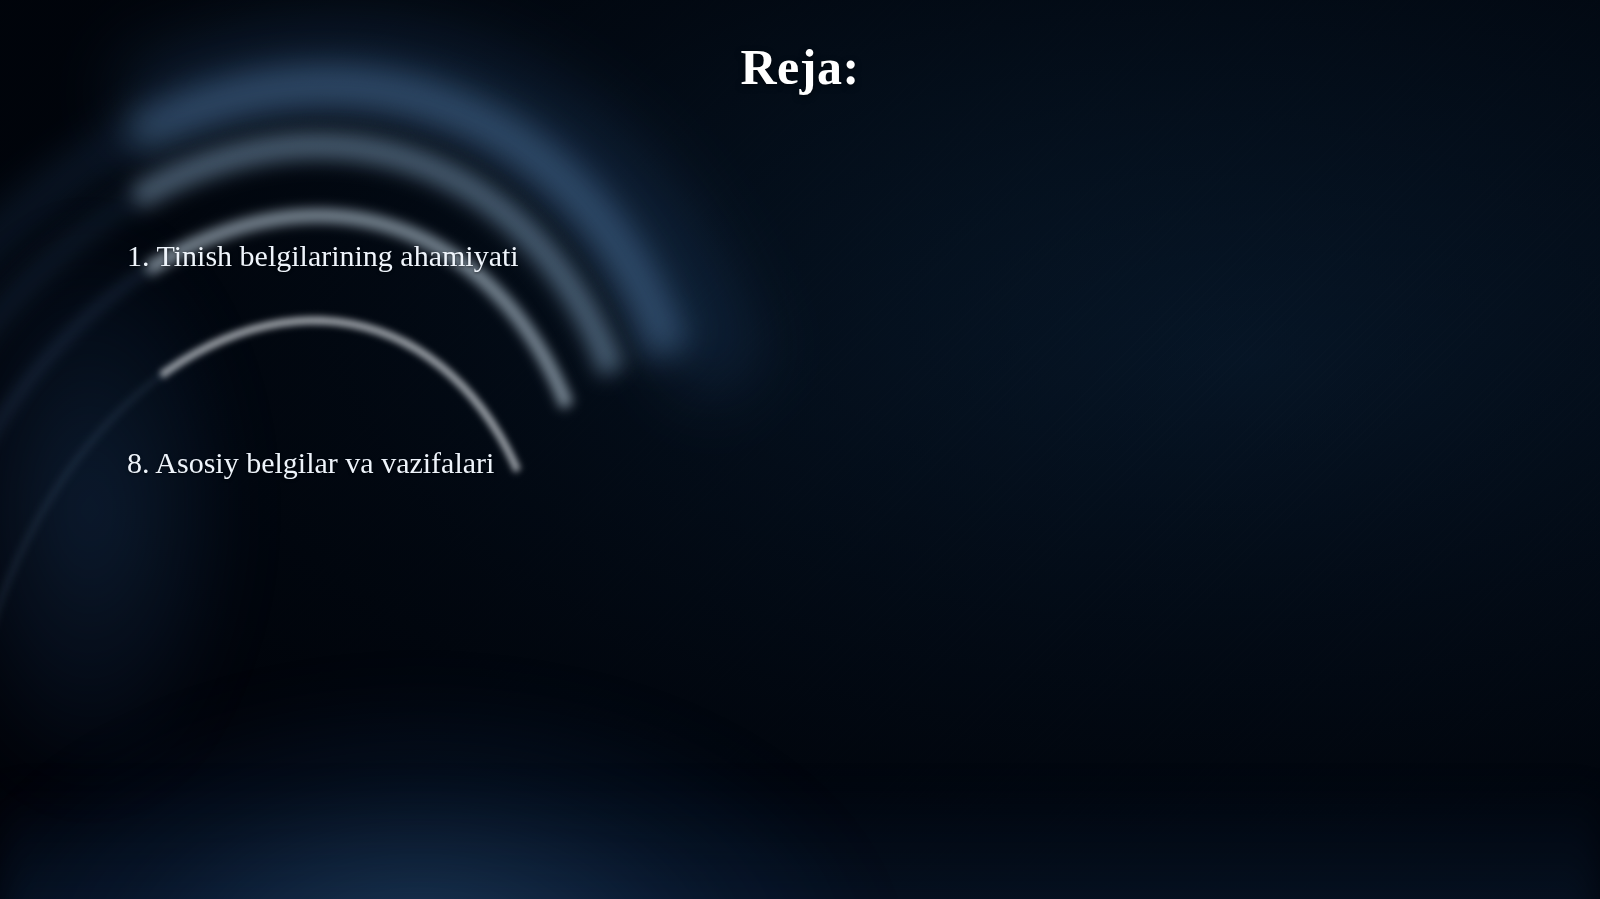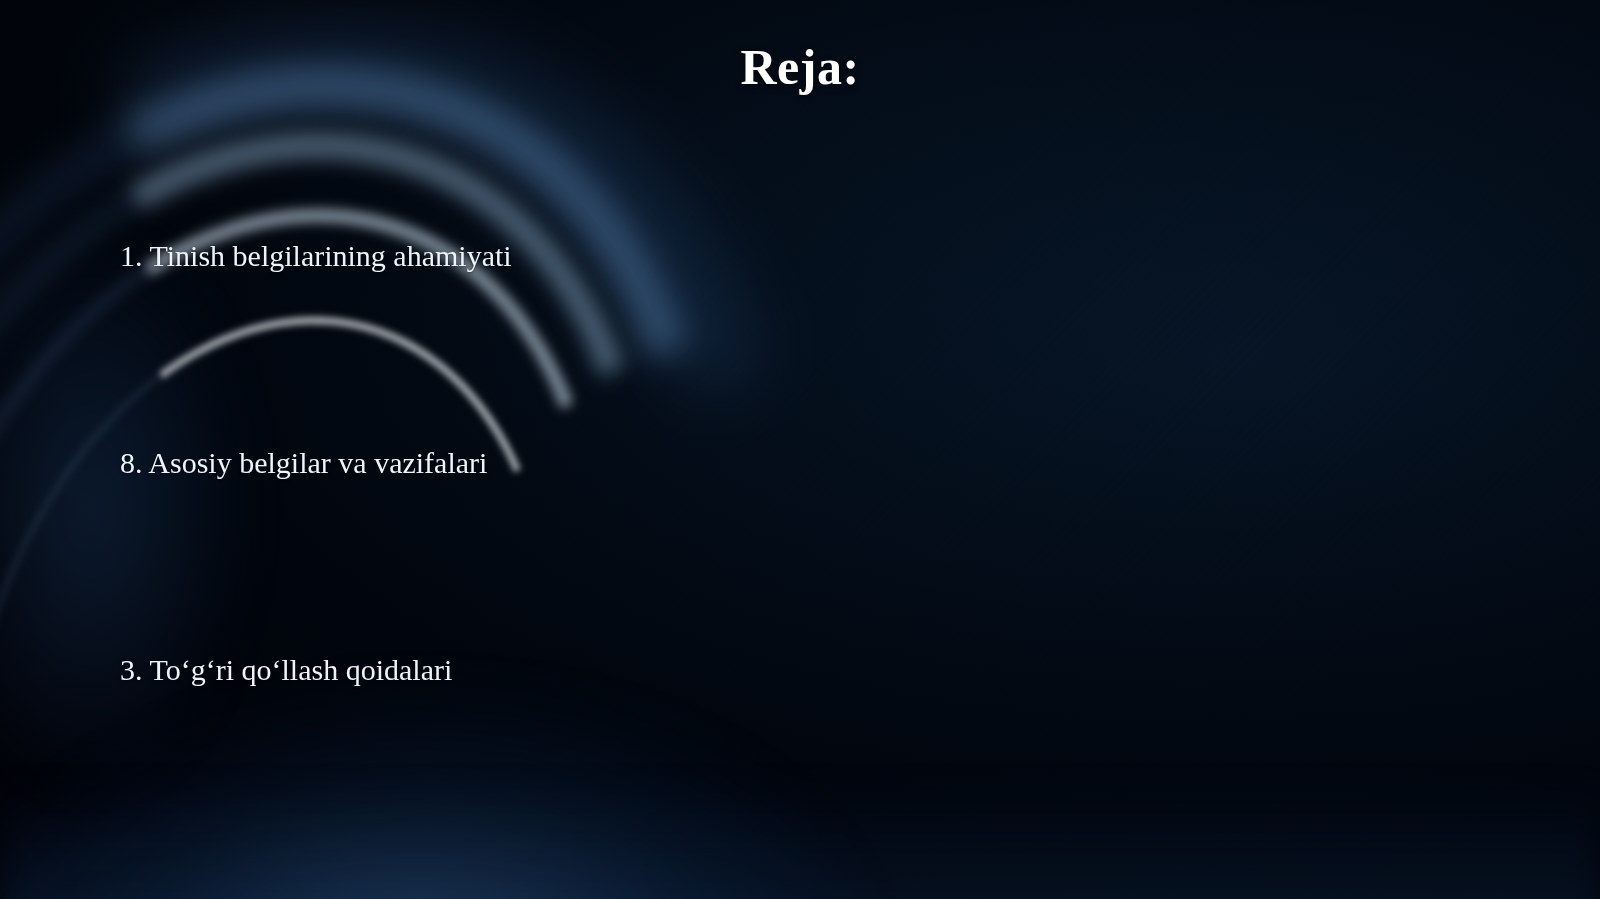--- a/index.html
+++ b/index.html
@@ -142,21 +142,21 @@
     width: 1600px;
     text-align: center;
     color: #ffffff;
     font-size: 50px;
     font-weight: bold;
     letter-spacing: 0.5px;
     text-shadow: 0 2px 6px rgba(0,0,0,0.55);
   }
   .agenda {
     position: absolute;
-    left: 120px;
+    left: 127px;
     top: 238px;
     width: 1100px;
   }
   .agenda-item {
     color: #eef4fb;
     font-size: 30px;
     line-height: 1.2;
     margin-bottom: 171px;
     text-shadow: 0 1px 3px rgba(0,0,0,0.5);
     white-space: nowrap;
@@ -185,17 +185,16 @@
   <div class="glow-bottom"></div>
   <div class="glow-bottomstrip"></div>
 
   <div class="content">
 
     <div class="slide-title">Reja:</div>
 
     <div class="agenda">
       <div class="agenda-item">1. Tinish belgilarining ahamiyati</div>
       <div class="agenda-item">8. Asosiy belgilar va vazifalari</div>
-      <div class="agenda-item">3. To‘g‘ri qo‘llash qoidalari</div>
     </div>
 
   </div>
 </div>
 
 </body></html>

